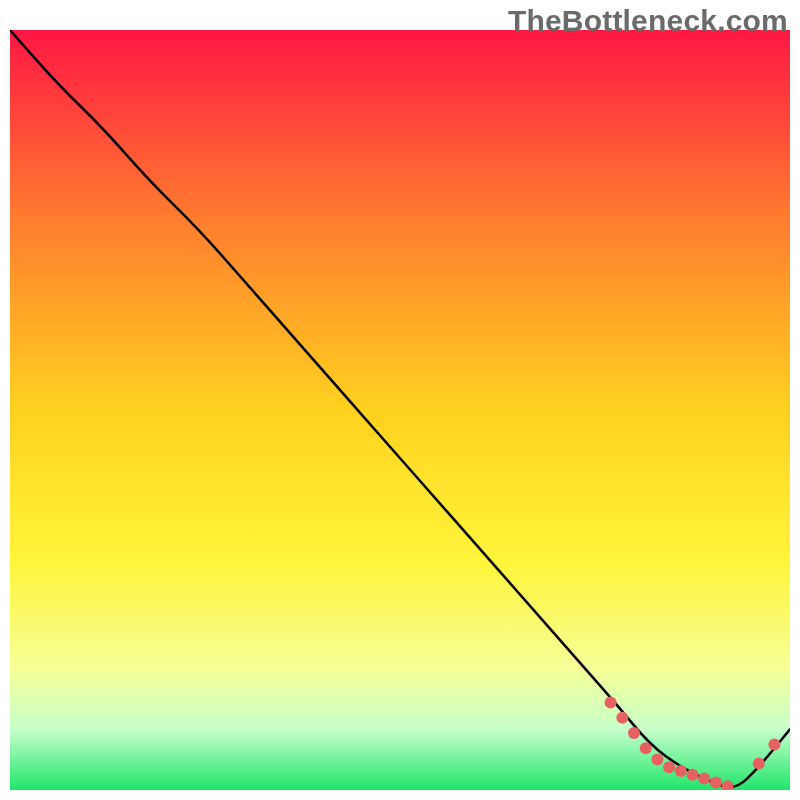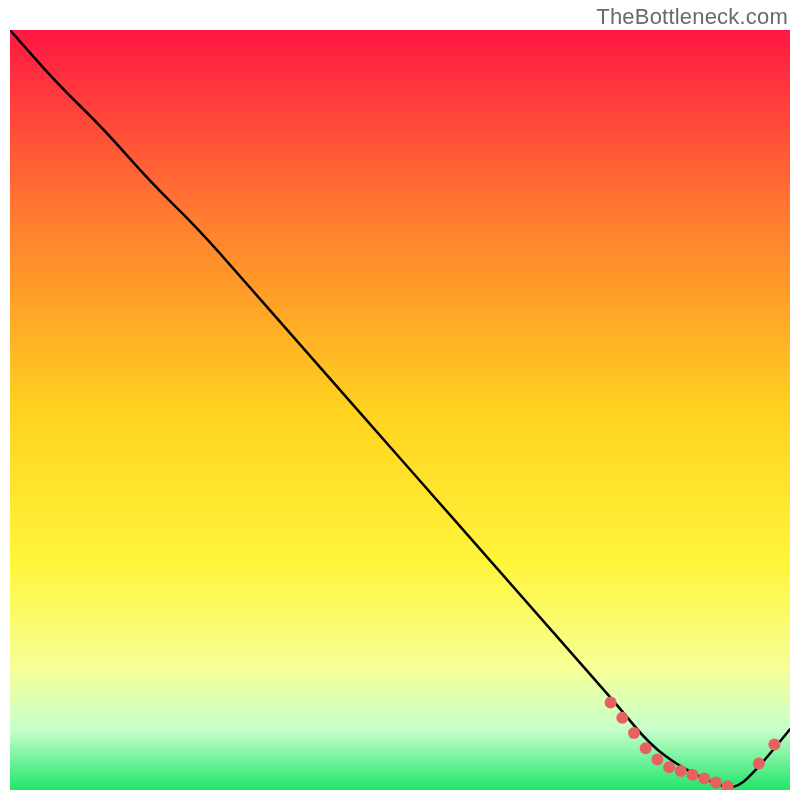--- a/index.html
+++ b/index.html
@@ -13,22 +13,22 @@
   }
   .wrap {
     position: relative;
     width: 800px;
     height: 800px;
   }
   .watermark {
     position: absolute;
     top: 4px;
     right: 12px;
-    font-size: 22px;
-    font-weight: 400;
+    font-size: 30px;
+    font-weight: 700;
     color: #6a6a6a;
     letter-spacing: 0.2px;
     z-index: 5;
   }
   .plot {
     position: absolute;
     left: 10px;
     top: 30px;
     width: 780px;
     height: 760px;

